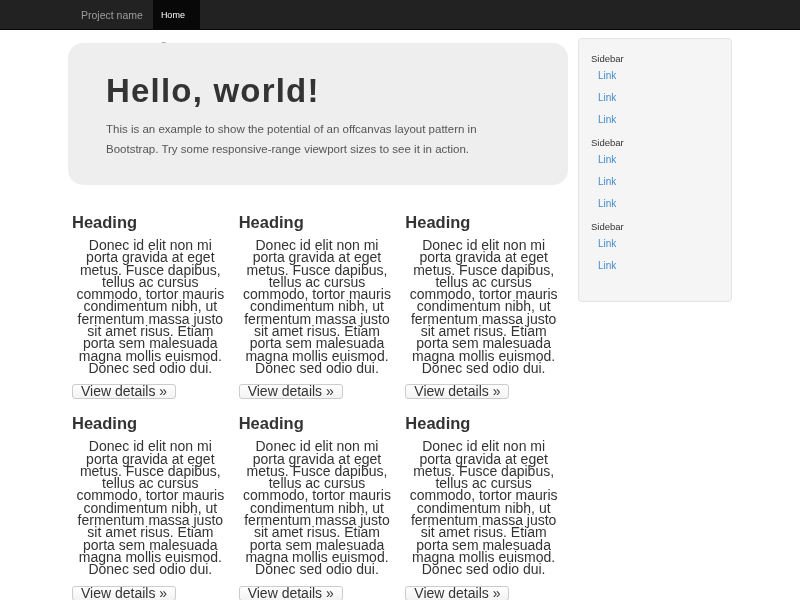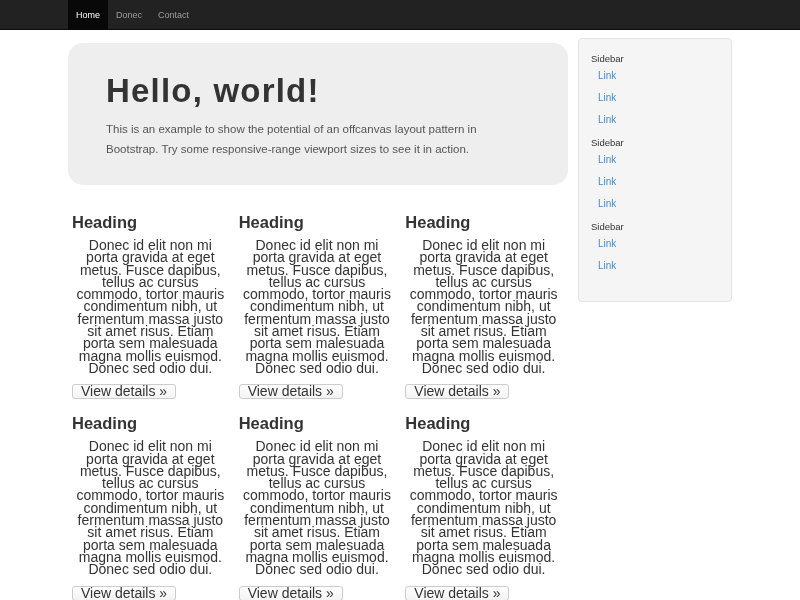--- a/index.html
+++ b/index.html
@@ -25,21 +25,21 @@
     display: flex;
     align-items: stretch;
   }
   .brand {
     color: #9d9d9d;
     font-size: 10.5px;
     line-height: 30px;
     padding: 0 10px 0 13px;
     white-space: nowrap;
   }
-  .nav { display: flex; list-style: none; margin: 0; padding: 0; }
+  .nav { display: flex; list-style: none; margin: 0; padding: 0; flex-direction: column; }
   .nav-link {
     display: block;
     color: #9d9d9d;
     font-size: 9px;
     line-height: 30px;
     padding: 0 8px;
     white-space: nowrap;
   }
   .nav-link.active { background: #080808; color: #fff; }
 
@@ -142,20 +142,21 @@
     padding-left: 13px;
     font-size: 8.5px;
     color: #666;
   }
 </style>
 </head>
 <body>
 
 <header class="navbar">
   <div class="navbar-inner">
+    <a class="brand">Project name</a>
     <ul class="nav">
       <li>
           <a class="nav-link active">Home</a>
         </li>
       <li>
           <a class="nav-link">Donec</a>
         </li>
       <li>
           <a class="nav-link">Contact</a>
         </li>

